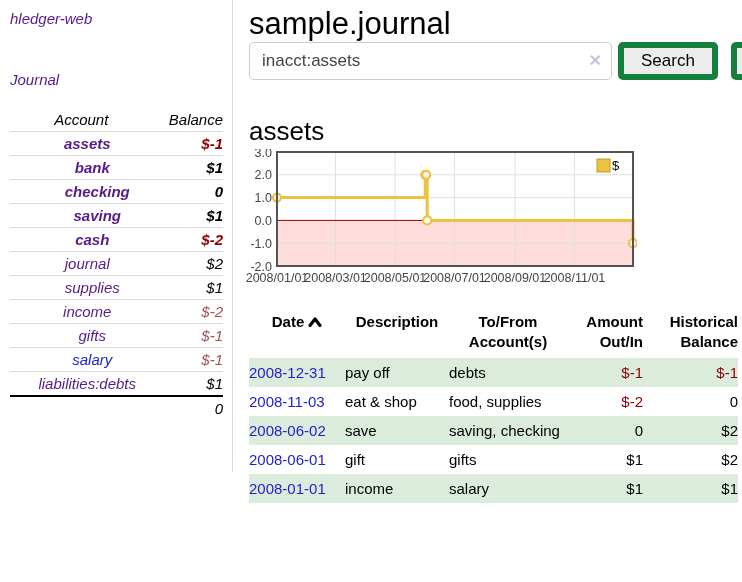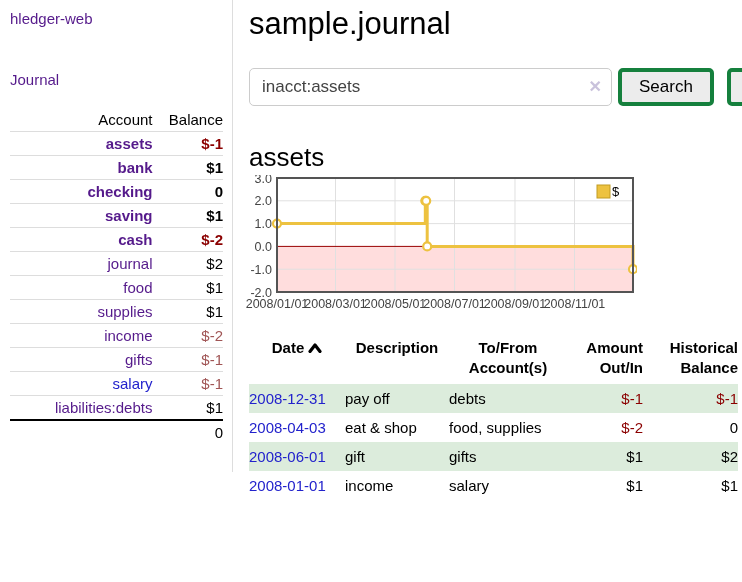--- a/index.html
+++ b/index.html
@@ -1,48 +1,48 @@
 <!DOCTYPE html>
 <html><head>
 <meta charset="utf-8">
 <style>
   * { margin:0; padding:0; box-sizing:border-box; }
   html,body { width:742px; height:582px; background:#fff; overflow:hidden;
               font-family:"Liberation Sans", sans-serif; font-size:15px; color:#000; }
 
   
   .sidebar { position:absolute; left:0; top:0; width:233px; height:472px;
-             border-right:1px solid #ddd; padding:8px 10px; }
+             border-right:1px solid #ddd; padding:8px 10px;font-style:italic; }
   a { text-decoration:none; }
   .lnk-purple { color:#551a8b; }
   .lnk-blue   { color:#2222cc; }
   .app-title { display:block; margin-top:2px; }
   .journal-link { display:block; margin-top:44px; }
   .acct-table { width:213px; border-collapse:collapse; margin-top:20px; }
-  .acct-table td, .acct-table th { padding:3px 0; font-weight:400; text-align:right; }
+  .acct-table td, .acct-table th { padding:3px 0; font-weight:400; text-align:center; }
   .acct-table thead th.bal-h { text-align:right; }
   .acct-table tbody tr { border-top:1px solid #ddd; }
   .acct-table .bal-cell { text-align:right; white-space:nowrap; }
   .acct-table tr.bold a, .acct-table tr.bold .bal-cell { font-weight:700; }
   .bal-neg-strong { color:#8b0000; }
   .bal-neg-soft   { color:#a05555; }
   .acct-table tfoot tr { border-top:2px solid #000; }
   .acct-table tfoot td { text-align:right; }
 
   
   .main { position:absolute; left:249px; top:0; width:489px; }
   h1.page-title { font-size:31px; font-weight:400; padding-top:6px; letter-spacing:0; }
-  .search-row { margin-top:26px; display:flex; align-items:center; }
+  .search-row { display:flex; align-items:center; }
   .search-wrap { position:relative; width:363px; }
   .search-input { width:363px; height:38px; border:1px solid #ccc; border-radius:5px;
                   font-family:"Liberation Sans", sans-serif; font-size:17px; color:#444;
                   padding:0 30px 0 12px; outline:none; }
   .clear-x { position:absolute; right:10px; top:9px; color:#c9c2dc; font-size:16px;
              font-weight:700; cursor:pointer; line-height:20px; }
-  .btn { height:38px; background:#ececec; border:4px solid #15803d; border-radius:5px;
+  .btn { height:38px; background:#ececec; border:6px solid #15803d; border-radius:5px;
          font-family:"Liberation Sans", sans-serif; font-size:17px; color:#000; cursor:pointer; }
   .btn-search { margin-left:6px; padding:0 17px; }
   .btn-help { margin-left:13px; padding:0 11px; }
   h2.acct-heading { font-size:26px; font-weight:400; margin-top:36px; }
   .chart-label { font-weight:700; margin-top:12px; }
   .chart-box { margin-left:-4px; margin-top:2px; }
   .chart-box svg text { font-family:"Liberation Sans", sans-serif; }
 
   
   .reg-table { width:489px; border-collapse:collapse; table-layout:fixed; margin-top:14px; }
@@ -95,24 +95,20 @@
   <tr class="bold">
     <td class="acct-cell" style="padding-left: 22px;"><a href="#" class="lnk-purple">cash</a></td>
     <td class="bal-cell bal-neg-strong">$-2</td>
   </tr>
 
   <tr>
     <td class="acct-cell" style="padding-left: 12px;"><a href="#" class="lnk-purple">journal</a></td>
     <td class="bal-cell">$2</td>
   </tr>
 
-  <tr>
-    <td class="acct-cell" style="padding-left: 22px;"><a href="#" class="lnk-purple">food</a></td>
-    <td class="bal-cell">$1</td>
-  </tr>
 
   <tr>
     <td class="acct-cell" style="padding-left: 22px;"><a href="#" class="lnk-purple">supplies</a></td>
     <td class="bal-cell">$1</td>
   </tr>
 
   <tr>
     <td class="acct-cell" style="padding-left: 12px;"><a href="#" class="lnk-purple">income</a></td>
     <td class="bal-cell bal-neg-soft">$-2</td>
   </tr>
@@ -214,27 +210,34 @@
     <tbody id="reg-rows">
   <tr>
     <td><a href="#" class="lnk-blue">2008-12-31</a></td>
     <td>pay off</td>
     <td class="reg-accts-cell">debts</td>
     <td class="r amt-neg">$-1</td>
     <td class="r amt-neg">$-1</td>
   </tr>
 
   <tr>
-    <td><a href="#" class="lnk-blue">2008-04-03</a></td>
+    <td><a href="#" class="lnk-blue">2008-11-03</a></td>
     <td>eat &amp; shop</td>
     <td class="reg-accts-cell">food, supplies</td>
     <td class="r amt-neg">$-2</td>
     <td class="r">0</td>
   </tr>
 
+  <tr>
+    <td><a href="#" class="lnk-blue">2008-06-02</a></td>
+    <td>save</td>
+    <td class="reg-accts-cell">saving, checking</td>
+    <td class="r">0</td>
+    <td class="r">$2</td>
+  </tr>
 
   <tr>
     <td><a href="#" class="lnk-blue">2008-06-01</a></td>
     <td>gift</td>
     <td class="reg-accts-cell">gifts</td>
     <td class="r">$1</td>
     <td class="r">$2</td>
   </tr>
 
   <tr>

